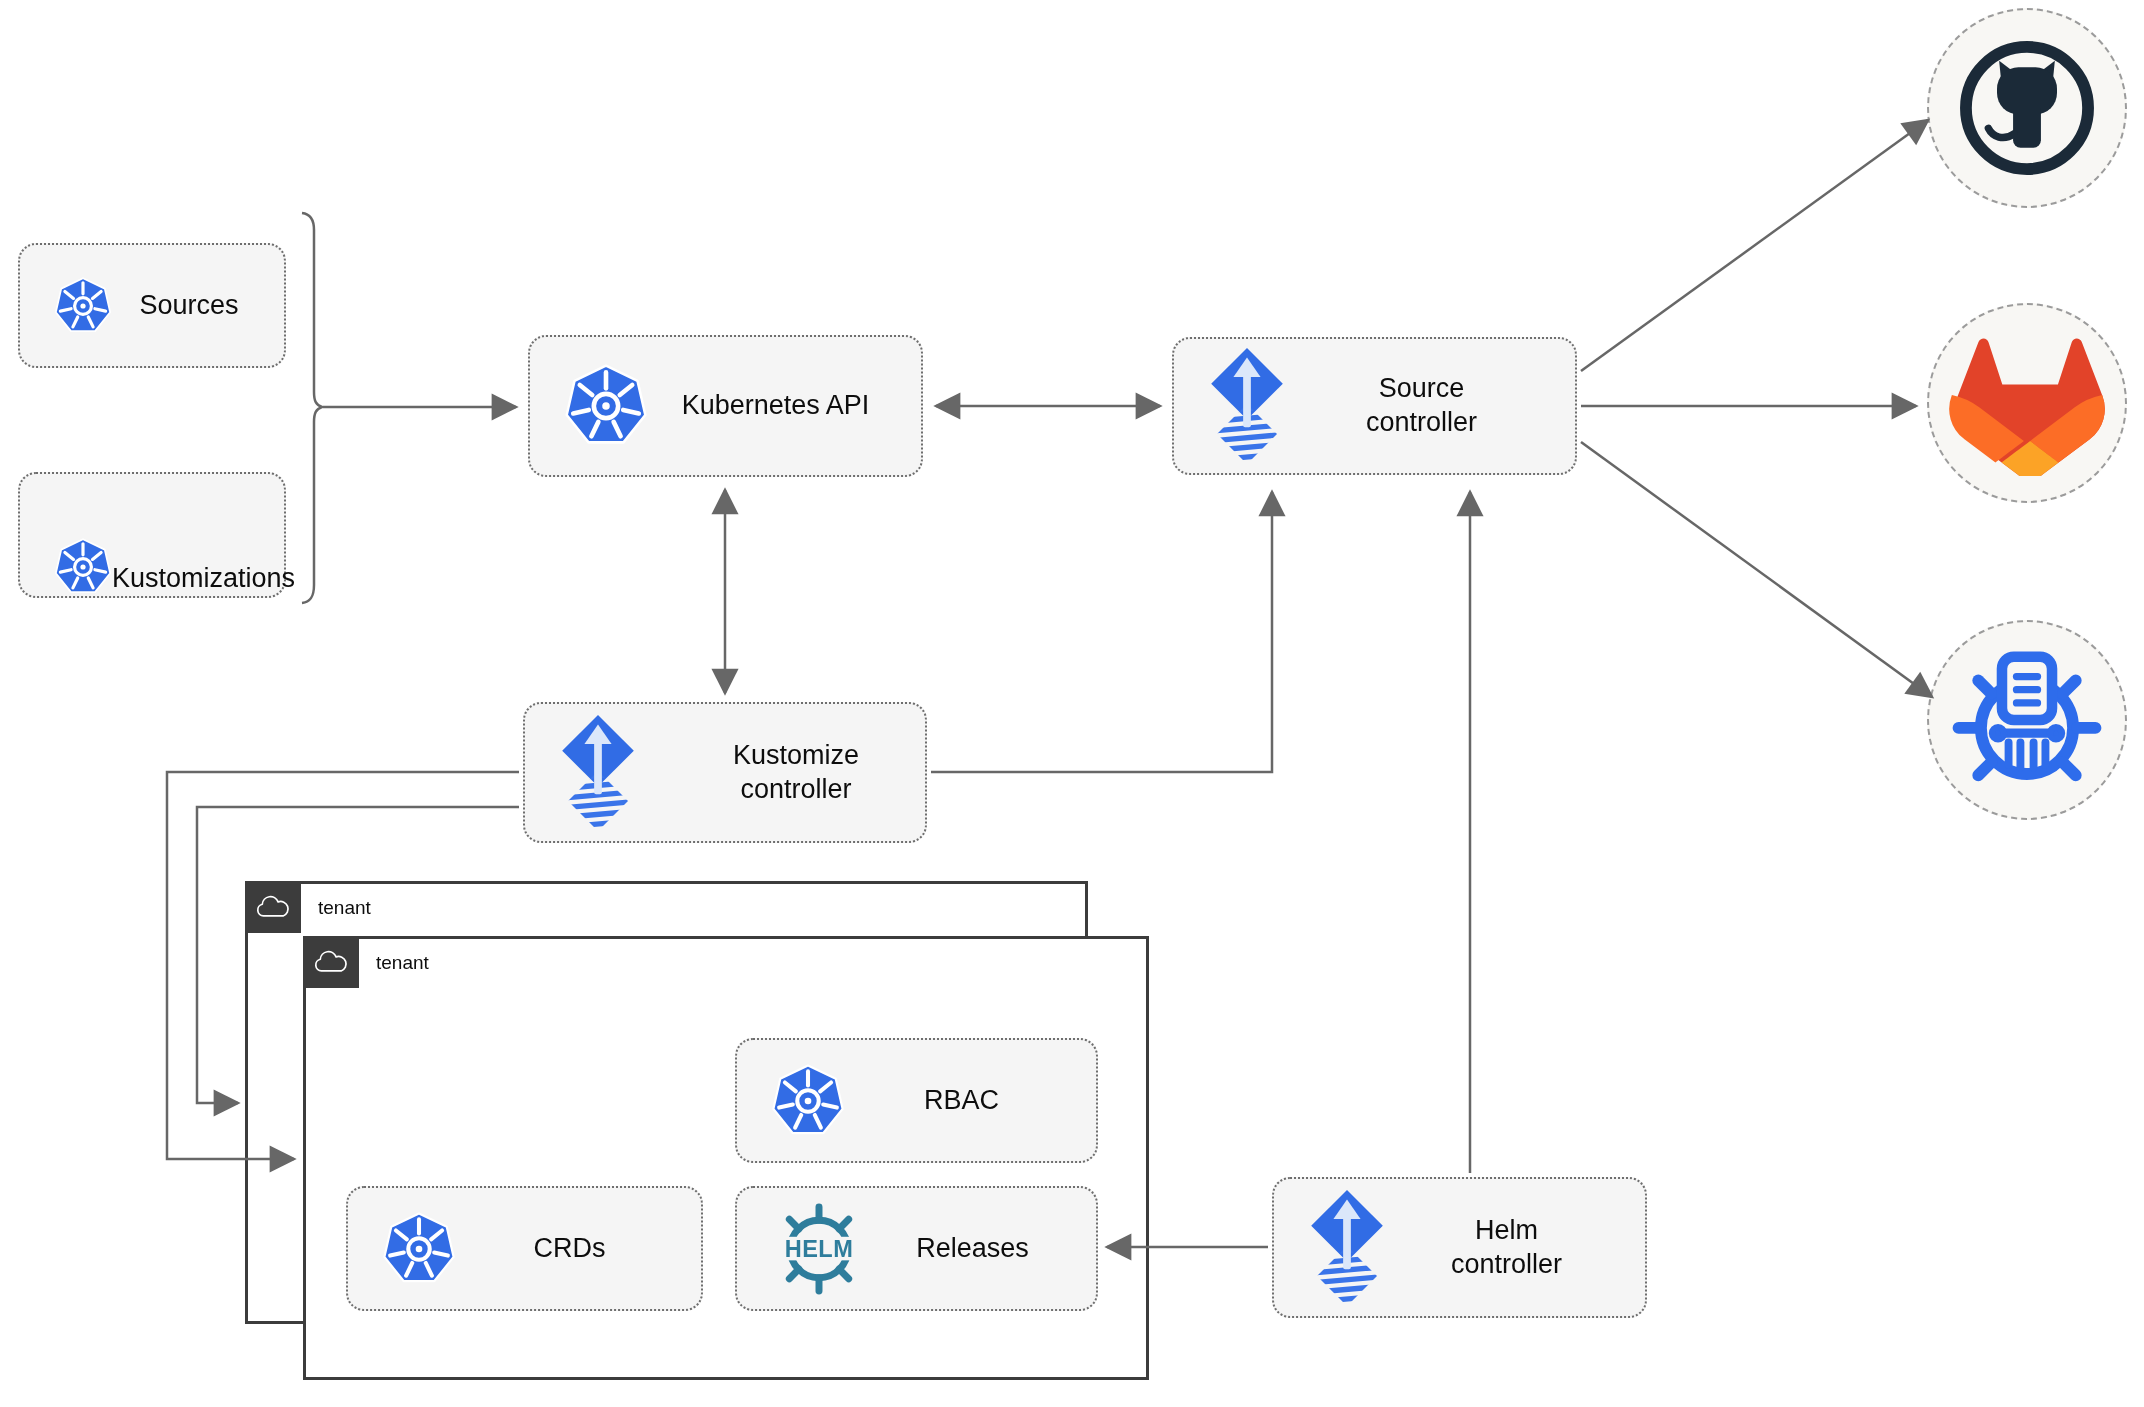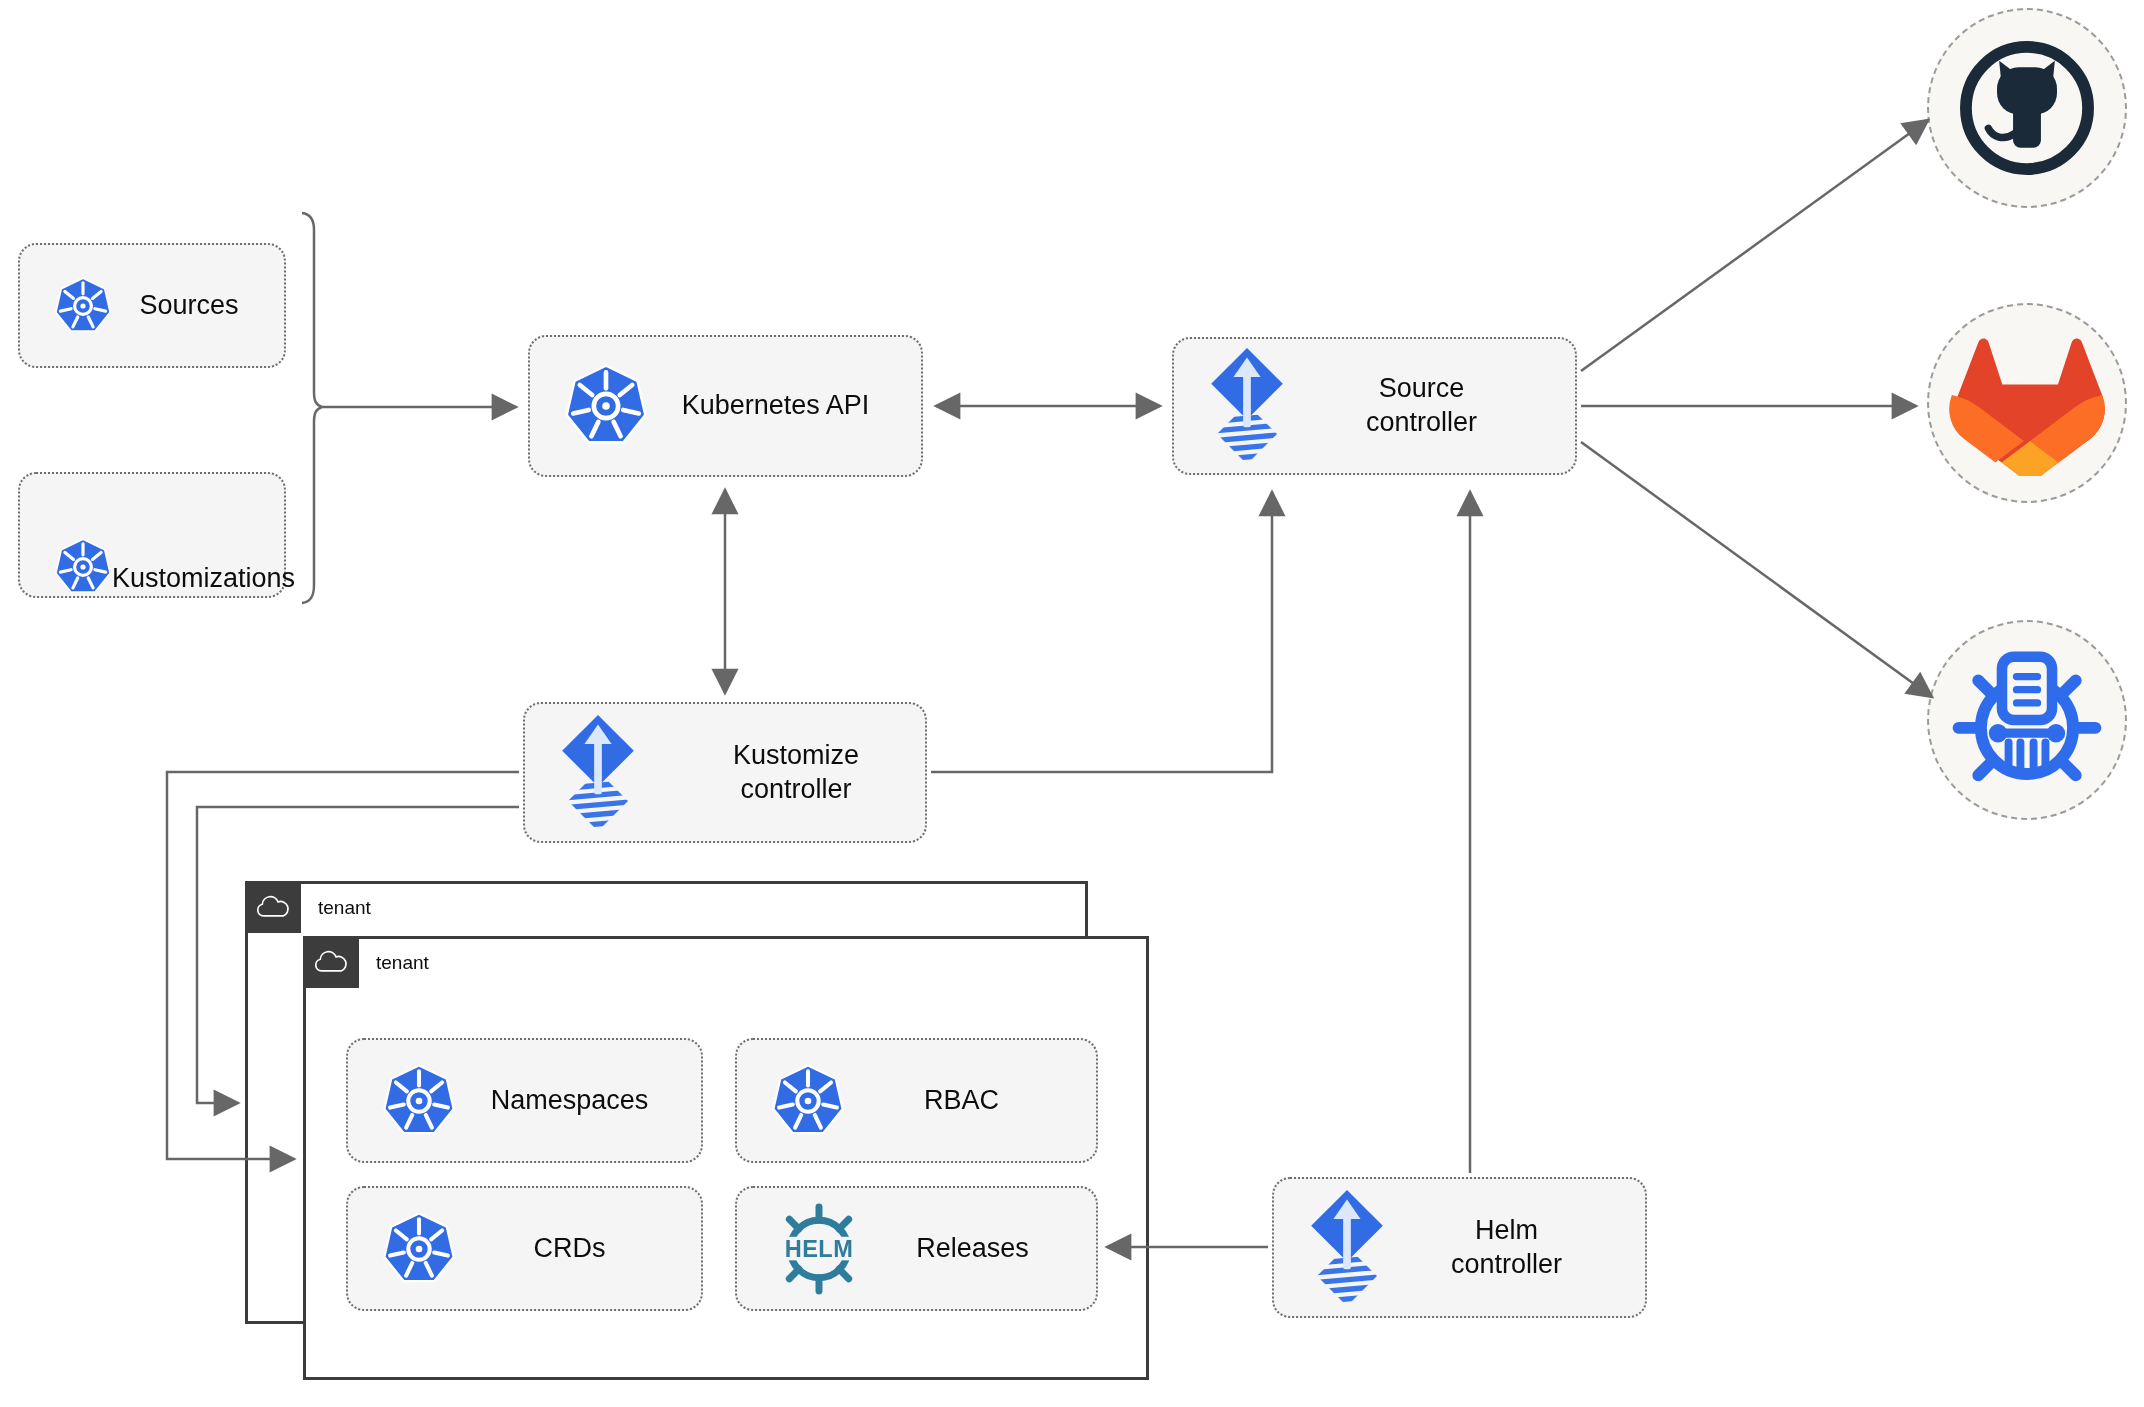--- a/index.html
+++ b/index.html
@@ -235,28 +235,20 @@
 </div>
 
 <div class="tenant" style="left:303px;top:936px;width:846px;height:444px;">
   <div class="tenant-header">
     <svg width="36" height="25">
         <use href="#cloud-icon"></use>
       </svg>
   </div>
   <div class="tenant-label">tenant</div>
 
-  <div class="node" style="left:40px;top:99px;width:357px;height:125px;">
-    <span class="icon-wrap">
-      <svg width="74" height="74">
-          <use href="#k8s-icon"></use>
-        </svg>
-    </span>
-    <span class="label">Namespaces</span>
-  </div>
 
   <div class="node" style="left:429px;top:99px;width:363px;height:125px;">
     <span class="icon-wrap">
       <svg width="74" height="74">
           <use href="#k8s-icon"></use>
         </svg>
     </span>
     <span class="label">RBAC</span>
   </div>
 

